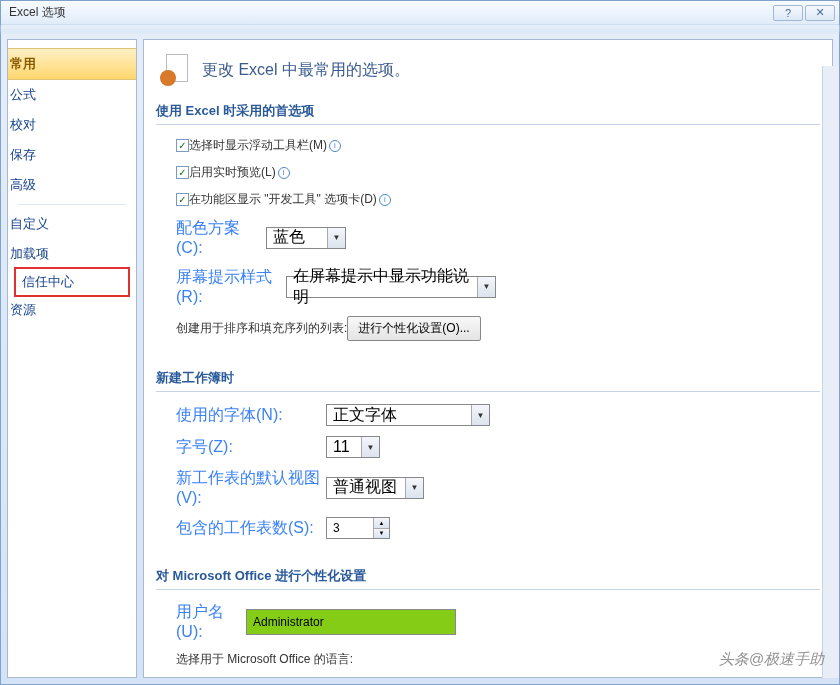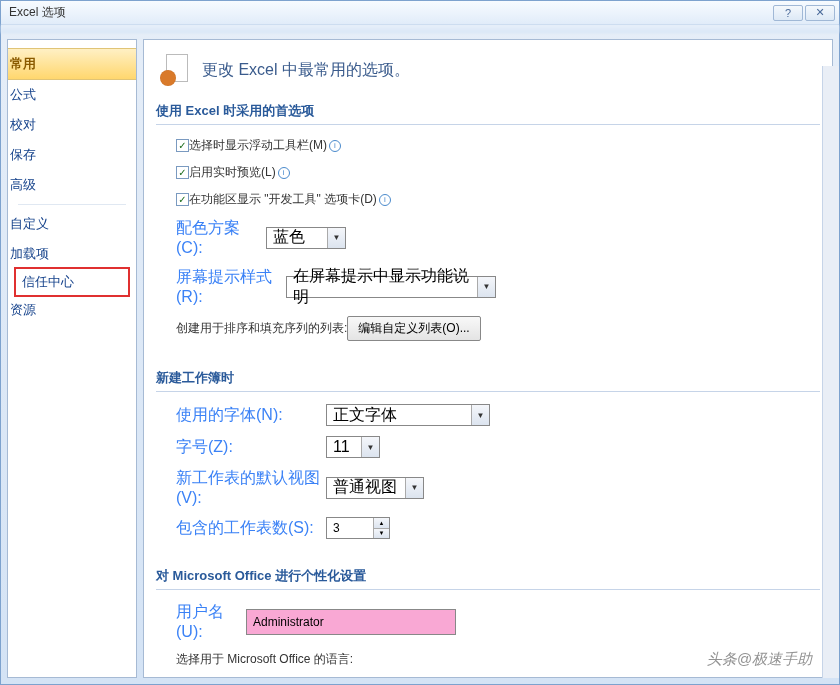--- a/index.html
+++ b/index.html
@@ -42,28 +42,28 @@
     .info-icon::before { content: "i"; }
     
     .field-label { width: 150px; color: #3b82f6; font-size: 16px; }
     .select { border: 1px solid #888; background: #fff; height: 22px; display: flex; align-items: center; position: relative; cursor: pointer; }
     .select-text { padding: 0 6px; flex: 1; font-size: 16px; }
     .select-arrow { width: 18px; height: 100%; border-left: 1px solid #aaa; background: linear-gradient(to bottom, #f4f6fa, #dce4ef); display: flex; align-items: center; justify-content: center; font-size: 8px; color: #333; }
     .select-arrow::before { content: "▼"; }
     .w80 { width: 80px; } .w64 { width: 54px; } .w170 { width: 164px; } .w200 { width: 210px; } .w98 { width: 98px; }
     
     .btn { border: 1px solid #888; background: linear-gradient(to bottom, #f8f8f8, #e4e4e4); padding: 3px 10px; font-size: 12px; cursor: pointer; border-radius: 2px; }
-    .input { border: 1px solid #888; background: #f9a8d4; height: 22px; padding: 12px 6px; font-size: 12px; width: 210px; }
+    .input { border: 1px solid #888; background: #84cc16; height: 22px; padding: 12px 6px; font-size: 12px; width: 210px; }
     .spinner { width: 64px; border: 1px solid #888; background: #fff; height: 22px; display: flex; align-items: center; }
     .spinner-text { flex: 1; padding: 0 6px; font-size: 12px; }
     .spinner-btns { width: 16px; display: flex; flex-direction: column; height: 100%; }
     .spinner-btn { flex: 1; border-left: 1px solid #aaa; background: linear-gradient(to bottom, #f4f6fa, #dce4ef); font-size: 6px; display: flex; align-items: center; justify-content: center; cursor: pointer; }
     .spinner-btn:first-child { border-bottom: 1px solid #aaa; }
     
-    .watermark { position: absolute; bottom: 16px; right: 28px; color: #666; font-size: 15px; font-style: italic; opacity: 0.7; }
+    .watermark { position: absolute; bottom: 16px; right: 16px; color: #666; font-size: 15px; font-style: italic; opacity: 0.7; }
     .scrolltrack { position:absolute; right:0; top:33px; bottom:6px; width:17px; background:#e9eef6; border-left:1px solid #c6d4e8;}
   </style>
 </head>
 <body>
 
 <div class="window">
   <div class="titlebar">
     <div class="titlebar-text">Excel 选项</div>
     <div class="titlebar-btns">
       <div class="titlebar-btn">?</div>
@@ -123,21 +123,21 @@
           </div>
           <div class="row">
             <span class="field-label" style="width:110px">屏幕提示样式(R):</span>
             <div class="select w200">
               <span class="select-text">在屏幕提示中显示功能说明</span>
                 <span class="select-arrow"></span>
             </div>
           </div>
           <div class="row">
             <span class="label">创建用于排序和填充序列的列表:</span>
-            <button class="btn">编辑自定义列表(O)...</button>
+            <button class="btn">进行个性化设置(O)...</button>
           </div>
         </div>
       </div>
 
       <div class="section">
         <div class="section-title">新建工作簿时</div>
         <div class="section-body">
           <div class="row">
             <span class="field-label">使用的字体(N):</span>
             <div class="select w170">

